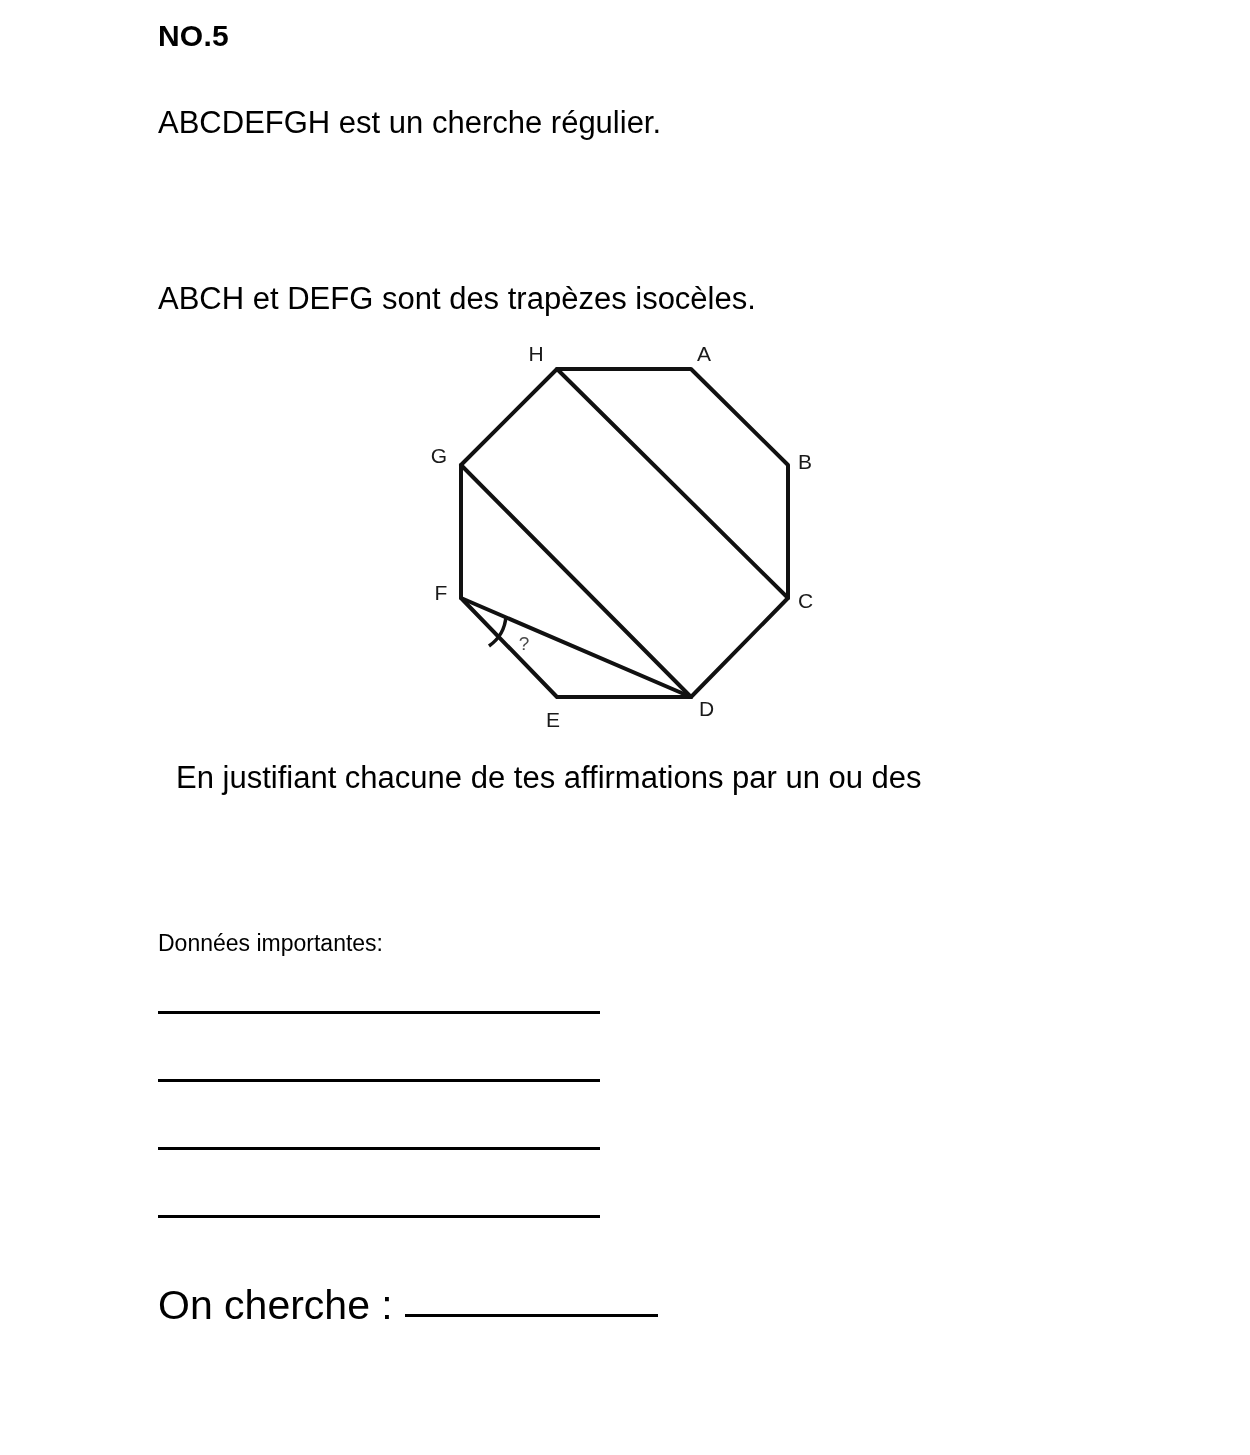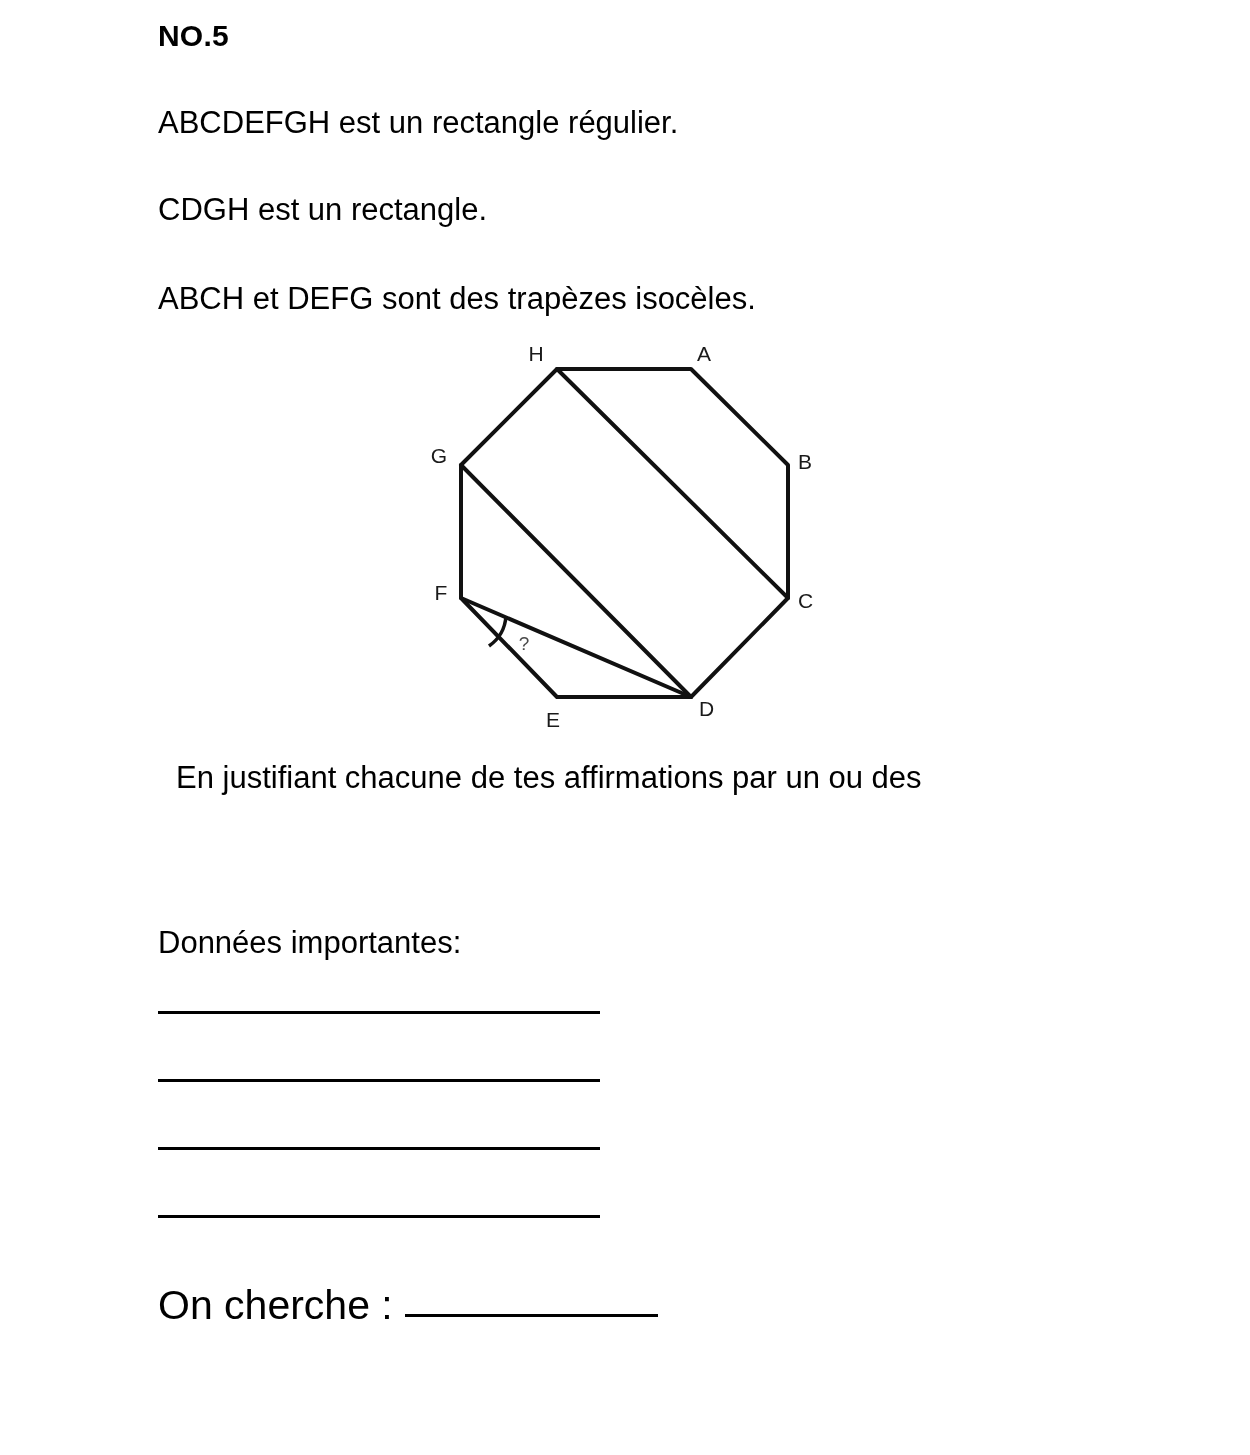--- a/index.html
+++ b/index.html
@@ -64,21 +64,21 @@
     width: 980px;
     font-size: 31px;
     line-height: 41px;
   }
   .prompt-line { display: block; white-space: nowrap; }
 
   .data-label {
     position: absolute;
     left: 158px;
     top: 923px;
-    font-size: 31px;
+    font-size: 23px;
     line-height: 40px;
     white-space: nowrap;
   }
 
   .blank-line {
     position: absolute;
     left: 158px;
     width: 442px;
     height: 0;
     border-top: 3px solid #000000;
@@ -121,23 +121,22 @@
     fill: #4a4a4a;
   }
 </style>
 </head>
 <body>
 
 <div class="page">
 
   <div class="heading">NO.5</div>
 
-  <div class="stmt stmt-1">ABCDEFGH est un rectangle régulier.</div>
+  <div class="stmt stmt-1">ABCDEFGH est un cherche régulier.</div>
 
-  <div class="stmt stmt-2">CDGH est un rectangle.</div>
 
   <div class="stmt stmt-3">ABCH et DEFG sont des trapèzes isocèles.</div>
 
   <div class="figure">
     <svg viewBox="0 0 450 400" xmlns="http://www.w3.org/2000/svg">
       <g fill="none" stroke="#111111" stroke-width="4" stroke-linecap="round" stroke-linejoin="round">
         <polygon points="147,34 281,34 378,130 378,263 281,362 147,362 51,263 51,130"></polygon>
       </g>
       <g fill="none" stroke="#111111" stroke-width="4" stroke-linecap="round">
         <line x1="147" y1="34" x2="378" y2="263"></line>

